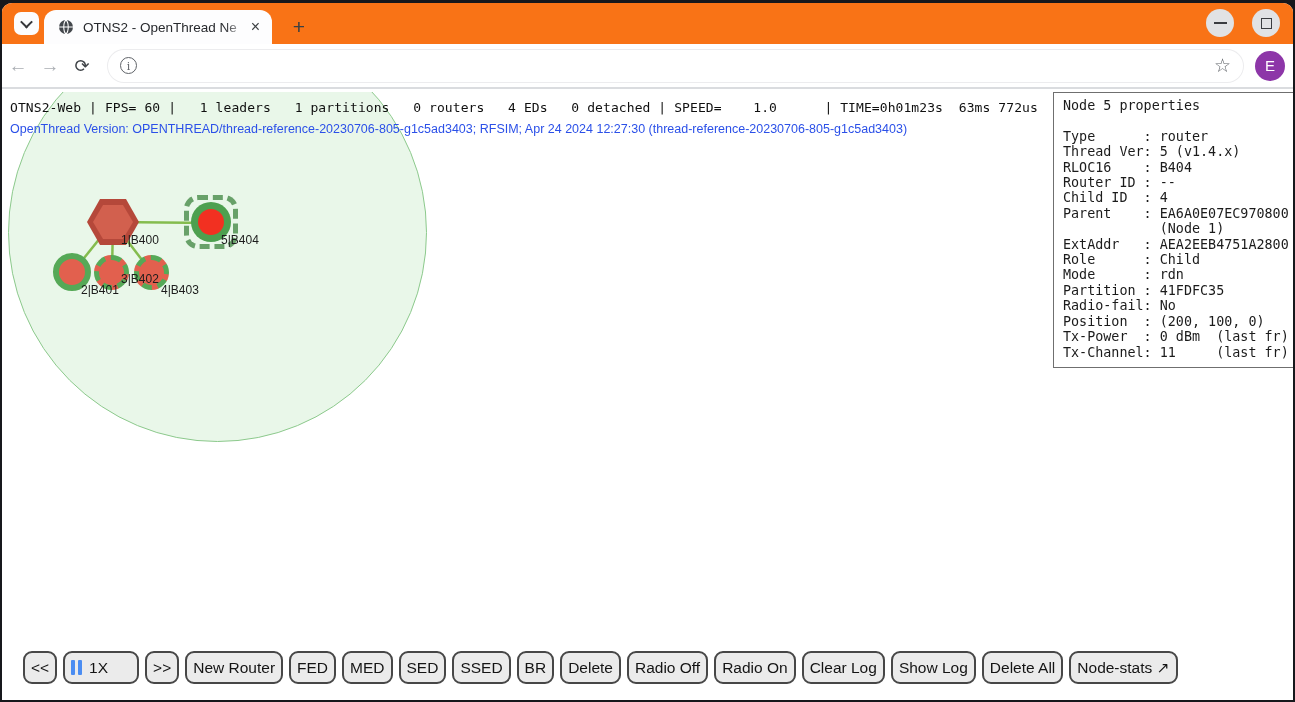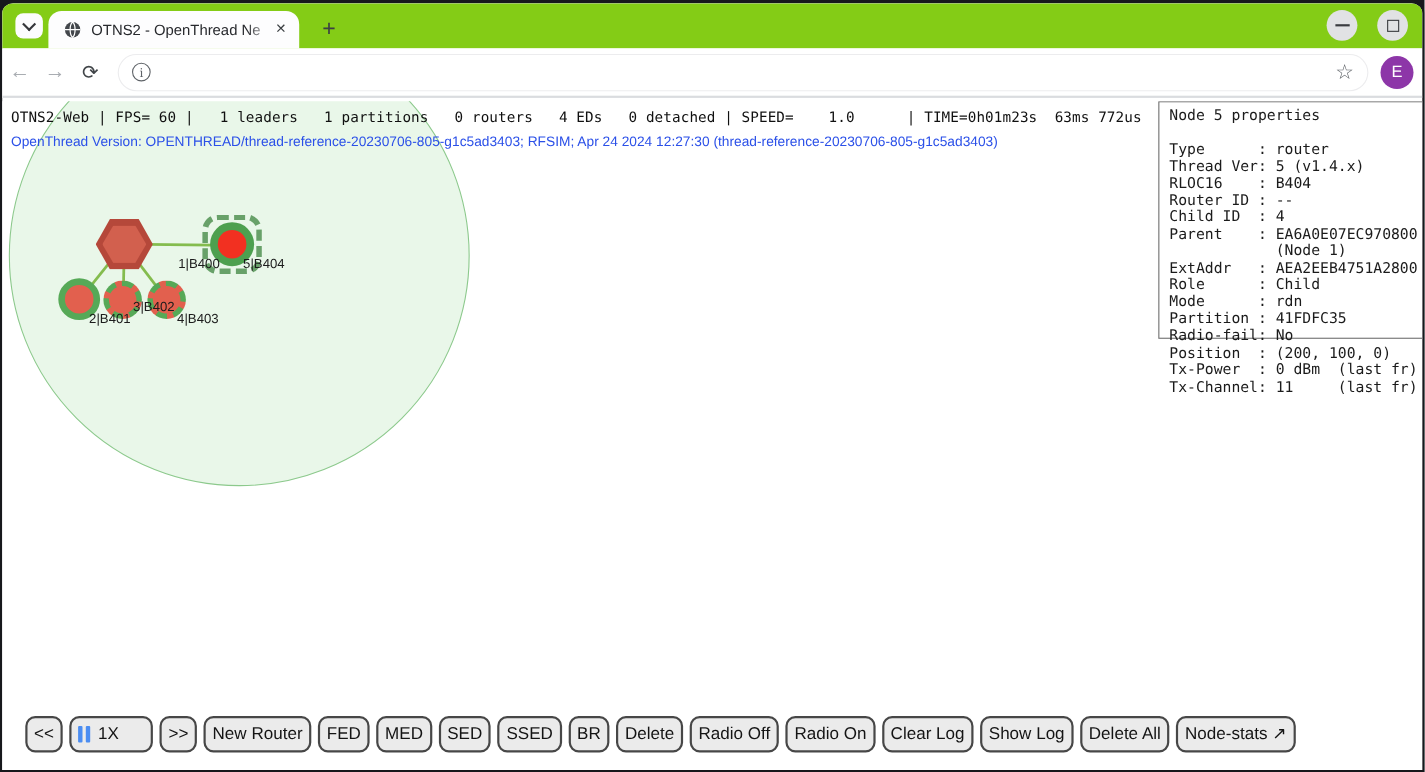--- a/index.html
+++ b/index.html
@@ -5,21 +5,21 @@
   html,body{margin:0;padding:0;}
   body{
     width:1295px;height:702px;position:relative;background:#17181c;
     font-family:"Liberation Sans",sans-serif;overflow:hidden;
   }
   .window{
     position:absolute;inset:0;border:2px solid #17181c;border-top-width:3px;
     border-radius:12px 12px 0 0;overflow:hidden;background:#fff;
   }
   
-  .tabstrip{position:relative;height:41px;background:#84cc16;}
+  .tabstrip{position:relative;height:41px;background:#f97316;}
   .tabsearch{
     position:absolute;left:12px;top:9px;width:25px;height:23px;background:#fcfcfd;
     border-radius:7px;display:flex;align-items:center;justify-content:center;cursor:pointer;
   }
   .chev{width:7px;height:7px;border-right:2px solid #35363a;border-bottom:2px solid #35363a;
     transform:rotate(45deg) translate(-1px,-1px);}
   .tab{
     position:absolute;left:42px;top:7px;width:228px;height:34px;background:#fdfdfe;
     border-radius:12px 12px 0 0;display:flex;align-items:center;padding:0 10px 0 14px;
     box-sizing:border-box;
@@ -74,23 +74,23 @@
     border-radius:14px;box-sizing:border-box;z-index:4;cursor:pointer;}
   .n5-ring{position:absolute;left:189px;top:110px;width:40px;height:40px;border-radius:50%;
     background:#4da04f;z-index:5;cursor:pointer;}
   .n5-core{position:absolute;left:7px;top:7px;width:26px;height:26px;border-radius:50%;
     background:#f23021;}
   .child{position:absolute;box-sizing:border-box;border-radius:50%;background:#e2604e;z-index:4;cursor:pointer;}
   .n2{left:51px;top:161px;width:38px;height:38px;border:6px solid #56a957;}
   .n3{left:92px;top:163px;width:35px;height:35px;border:5px dashed #56a957;}
   .n4{left:132px;top:163px;width:35px;height:35px;border:5px dashed #56a957;}
   .nlabel{position:absolute;z-index:6;font-size:12px;color:#1c1c1c;white-space:nowrap;}
-  .lbl1{left:119px;top:141px;margin-left:41px;} .lbl5{left:219px;top:141px;}
+  .lbl1{left:119px;top:141px;} .lbl5{left:219px;top:141px;}
   .lbl2{left:79px;top:191px;}  .lbl3{left:119px;top:180px;text-align:right;} .lbl4{left:159px;top:191px;}
-  .proppanel{position:absolute;left:1051px;top:0px;width:243px;height:216px;background:#fff;
+  .proppanel{position:absolute;left:1051px;top:0px;width:243px;height:276px;background:#fff;
     border:1px solid #6f6f6f;box-sizing:border-box;z-index:7;padding:5px 9px;}
   .proppanel pre{margin:0;font-family:"DejaVu Sans Mono","Liberation Mono",monospace;
     font-size:13.4px;line-height:15.4px;color:#1b1b1b;}
   
   .footer{position:absolute;left:21px;bottom:16px;z-index:8;display:flex;gap:6px;align-items:center;}
   .btn{
     background:#ebebeb;border:2px solid #474747;border-radius:9px;padding:4px 6px;
     font-family:"Liberation Sans",sans-serif;font-size:15.5px;color:#141414;line-height:21px;
     display:flex;align-items:center;white-space:nowrap;cursor:pointer;box-sizing:border-box;height:33px;
   }

